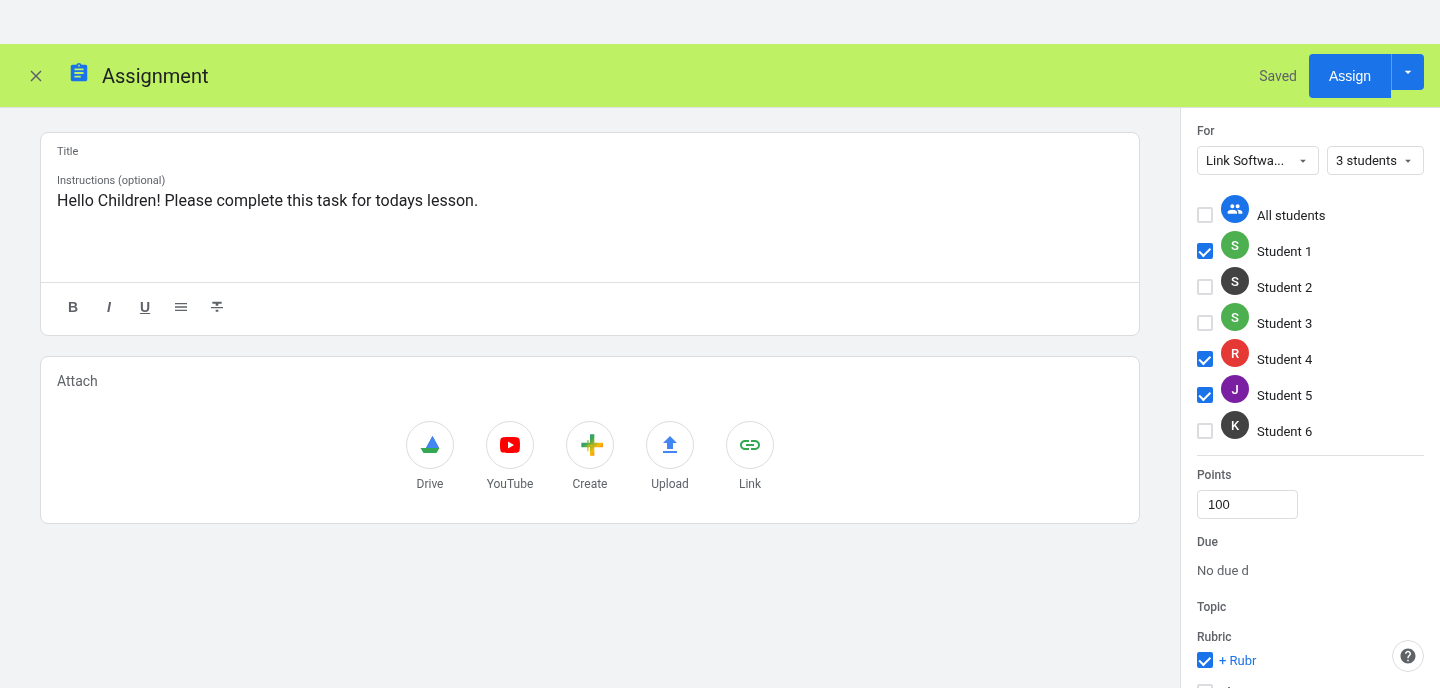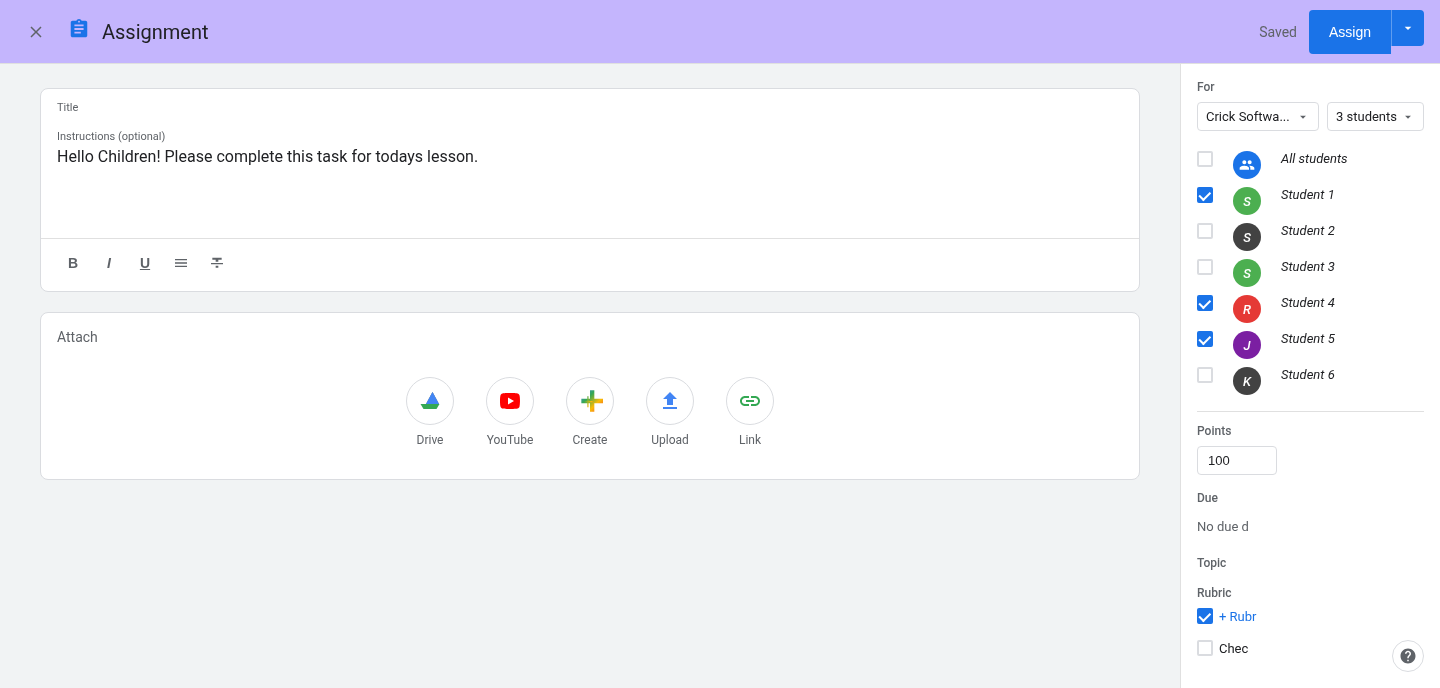--- a/index.html
+++ b/index.html
@@ -10,25 +10,26 @@
       overflow: hidden;
       font-size: 14px;
       color: #202124;
     }
 
     
     .topbar {
       display: flex;
       align-items: center;
       height: 64px;
-      background: #c4b5fd;
+      background: #bef264;
       border-bottom: 1px solid #e0e0e0;
       padding: 0 16px;
       position: relative;
       z-index: 10;
+      margin-top: 44px;
     }
     .topbar-left {
       display: flex;
       align-items: center;
       gap: 12px;
     }
     .close-icon-btn {
       cursor: pointer;
       display: flex; align-items: center; justify-content: center;
       width: 40px; height: 40px;
@@ -234,24 +235,23 @@
       display: flex; align-items: center; gap: 4px;
       background: #fff;
     }
 
     
     .student-list {
       margin-top: 4px;
     }
     .student-row {
       display: flex;
-      align-items: flex-start;
-      gap: 20px;
+      align-items: flex-end;
+      gap: 8px;
       padding: 4px 0;
-      font-style: italic;
     }
     .checkbox {
       width: 16px; height: 16px;
       border: 2px solid #dadce0;
       border-radius: 2px;
       cursor: pointer;
       flex-shrink: 0;
       display: flex; align-items: center; justify-content: center;
       background: #fff;
     }
@@ -467,21 +467,21 @@
       </div>
     </div>
 
   </div>
 
   <div class="sidebar">
 
     <div class="sidebar-section-label">For</div>
     <div class="for-row">
       <div class="for-dropdown">
-        <span>Crick Softwa...</span>
+        <span>Link Softwa...</span>
         <svg width="14" height="14" viewBox="0 0 24 24">
             <path d="M7 10l5 5 5-5z" fill="#5f6368"></path>
           </svg>
       </div>
       <div class="students-dropdown">
         <span>3 students</span>
         <svg width="14" height="14" viewBox="0 0 24 24">
             <path d="M7 10l5 5 5-5z" fill="#5f6368"></path>
           </svg>
       </div>
@@ -534,21 +534,21 @@
         <div class="avatar" style="background:#424242;">K</div>
         <span class="student-name">Student 6</span>
       </div>
 
     </div>
 
     <hr class="sidebar-divider">
 
     <div class="sidebar-field">
       <div class="sidebar-section-label">Points</div>
-      <input class="field-input-box" type="number" value="100" style="width: 80px;">
+      <input class="field-input-box" type="number" value="100" style="width: 101px;">
     </div>
 
     <div class="sidebar-field">
       <div class="sidebar-section-label">Due</div>
       <div class="sidebar-field-value" style="cursor:pointer; color:#5f6368; font-size:13px;">No due d</div>
     </div>
 
     <div class="sidebar-field">
       <div class="sidebar-section-label">Topic</div>
     </div>

